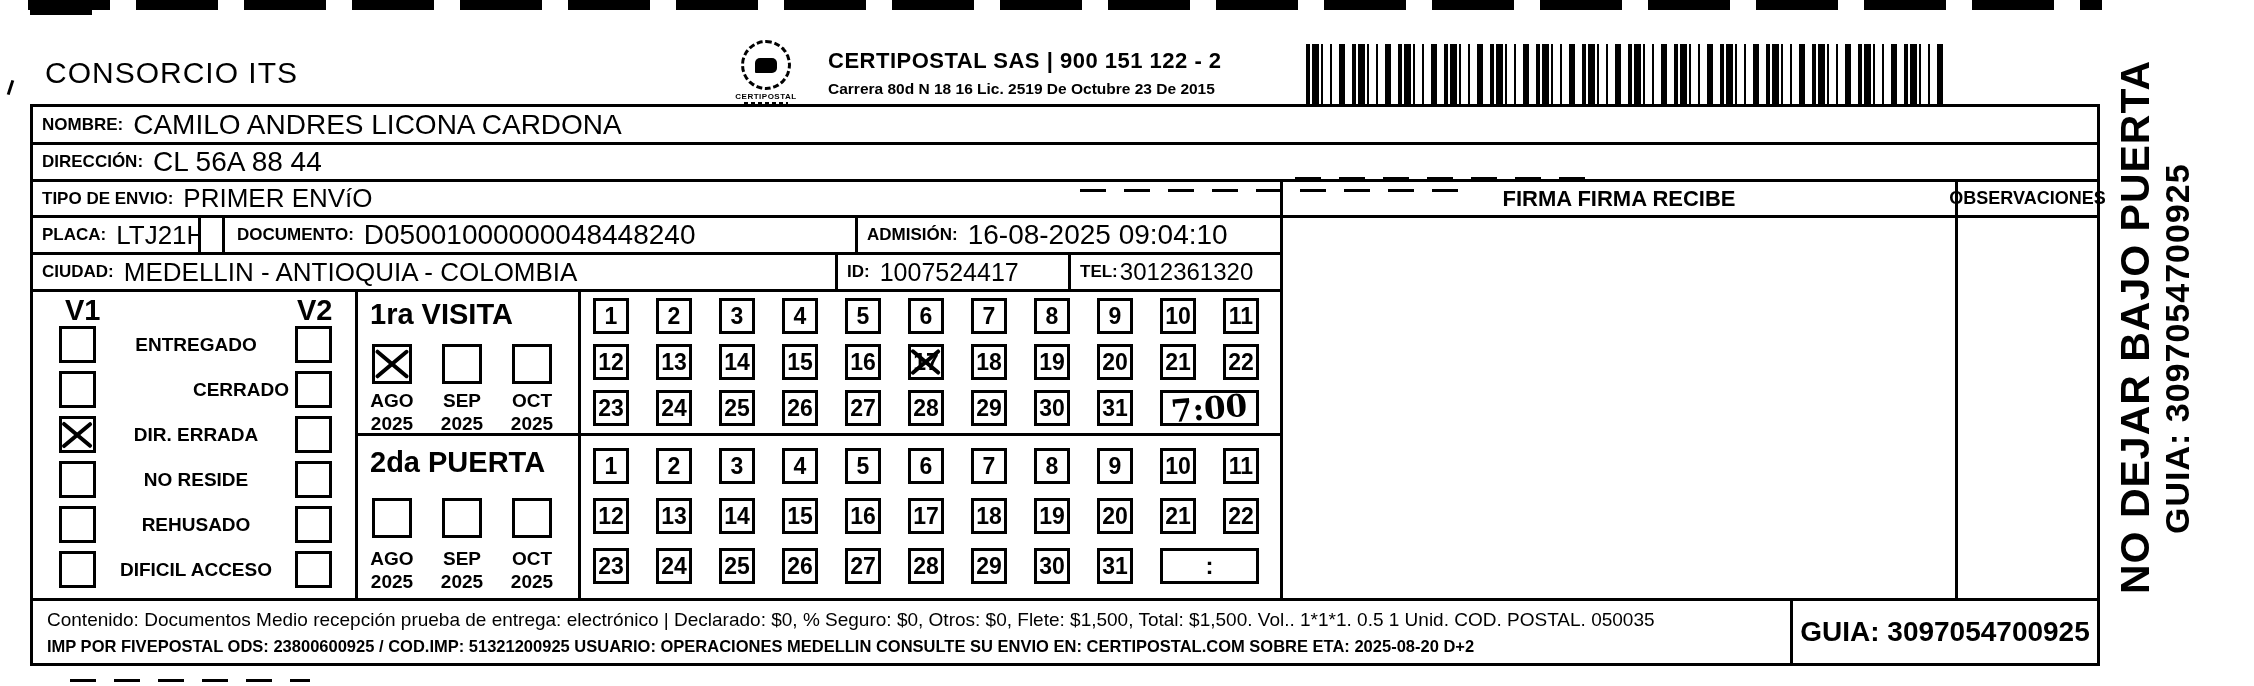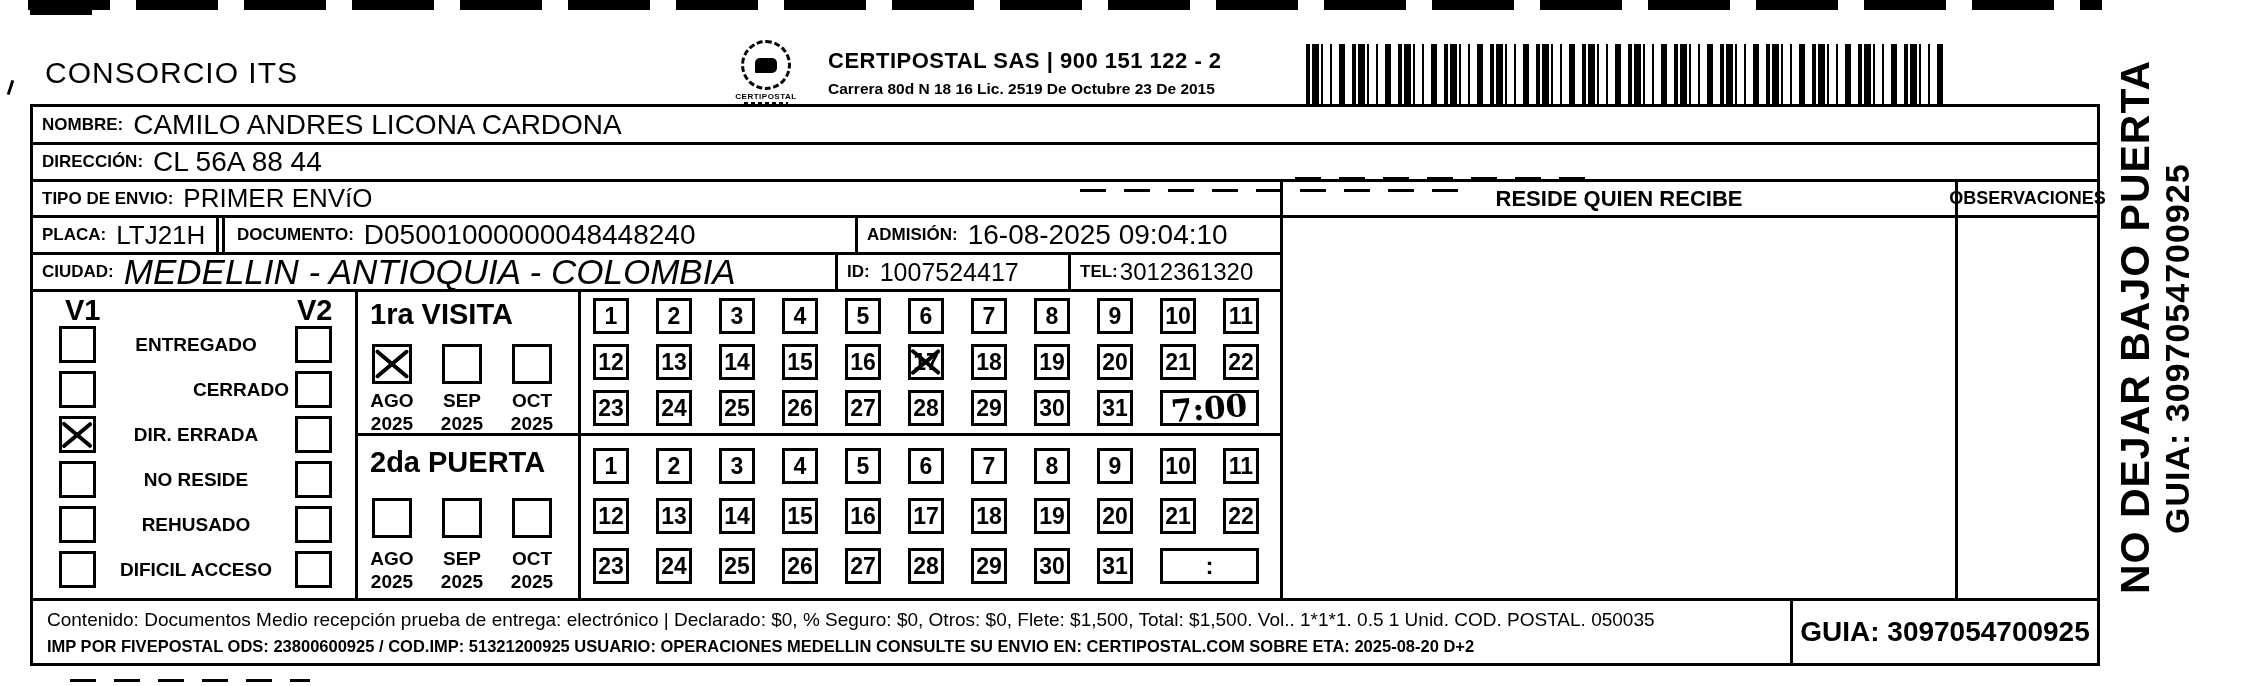--- a/index.html
+++ b/index.html
@@ -91,44 +91,44 @@
     <span class="lbl">DIRECCIÓN:</span>
     <span class="val">CL 56A  88 44</span>
   </div>
 
   <div class="cell rowc" style="left:0;top:75px;width:1287px;height:39px;">
     <span class="lbl">TIPO DE ENVIO:</span>
     <span class="val" style="font-size:26px;">PRIMER ENVíO</span>
   </div>
 
   <div class="cell center" style="left:1250px;top:75px;width:678px;height:39px;font-size:22px;">
-    <span>RESIDE QUIEN RECIBE</span>
+    <span>FIRMA FIRMA RECIBE</span>
   </div>
   <div class="cell center" style="left:1925px;top:75px;width:145px;height:39px;font-size:18px;">
     <span>OBSERVACIONES</span>
   </div>
   <div class="cell" style="left:1250px;top:111px;width:678px;height:386px;"></div>
   <div class="cell" style="left:1925px;top:111px;width:145px;height:386px;"></div>
 
-  <div class="cell rowc" style="left:0;top:111px;width:189px;height:40px;">
+  <div class="cell rowc" style="left:0;top:111px;width:171px;height:40px;">
     <span class="lbl">PLACA:</span>
     <span class="val" style="font-size:26px;">LTJ21H</span>
   </div>
   <div class="cell rowc" style="left:192px;top:111px;width:636px;height:40px;padding-left:12px;">
     <span class="lbl">DOCUMENTO:</span>
     <span class="val">D05001000000048448240</span>
   </div>
   <div class="cell rowc" style="left:825px;top:111px;width:428px;height:40px;">
     <span class="lbl">ADMISIÓN:</span>
     <span class="val">16-08-2025 09:04:10</span>
   </div>
 
   <div class="cell rowc" style="left:0;top:148px;width:808px;height:40px;">
     <span class="lbl">CIUDAD:</span>
-    <span class="val" style="font-size:35px;font-style:italic;">MEDELLIN - ANTIOQUIA - COLOMBIA</span>
+    <span class="val" style="font-size:26px;">MEDELLIN - ANTIOQUIA - COLOMBIA</span>
   </div>
   <div class="cell rowc" style="left:805px;top:148px;width:236px;height:40px;">
     <span class="lbl">ID:</span>
     <span class="val" style="font-size:25px;">1007524417</span>
   </div>
   <div class="cell rowc" style="left:1038px;top:148px;width:215px;height:40px;gap:2px;">
     <span class="lbl">TEL:</span>
     <span class="val" style="font-size:24px;">3012361320</span>
   </div>
 

